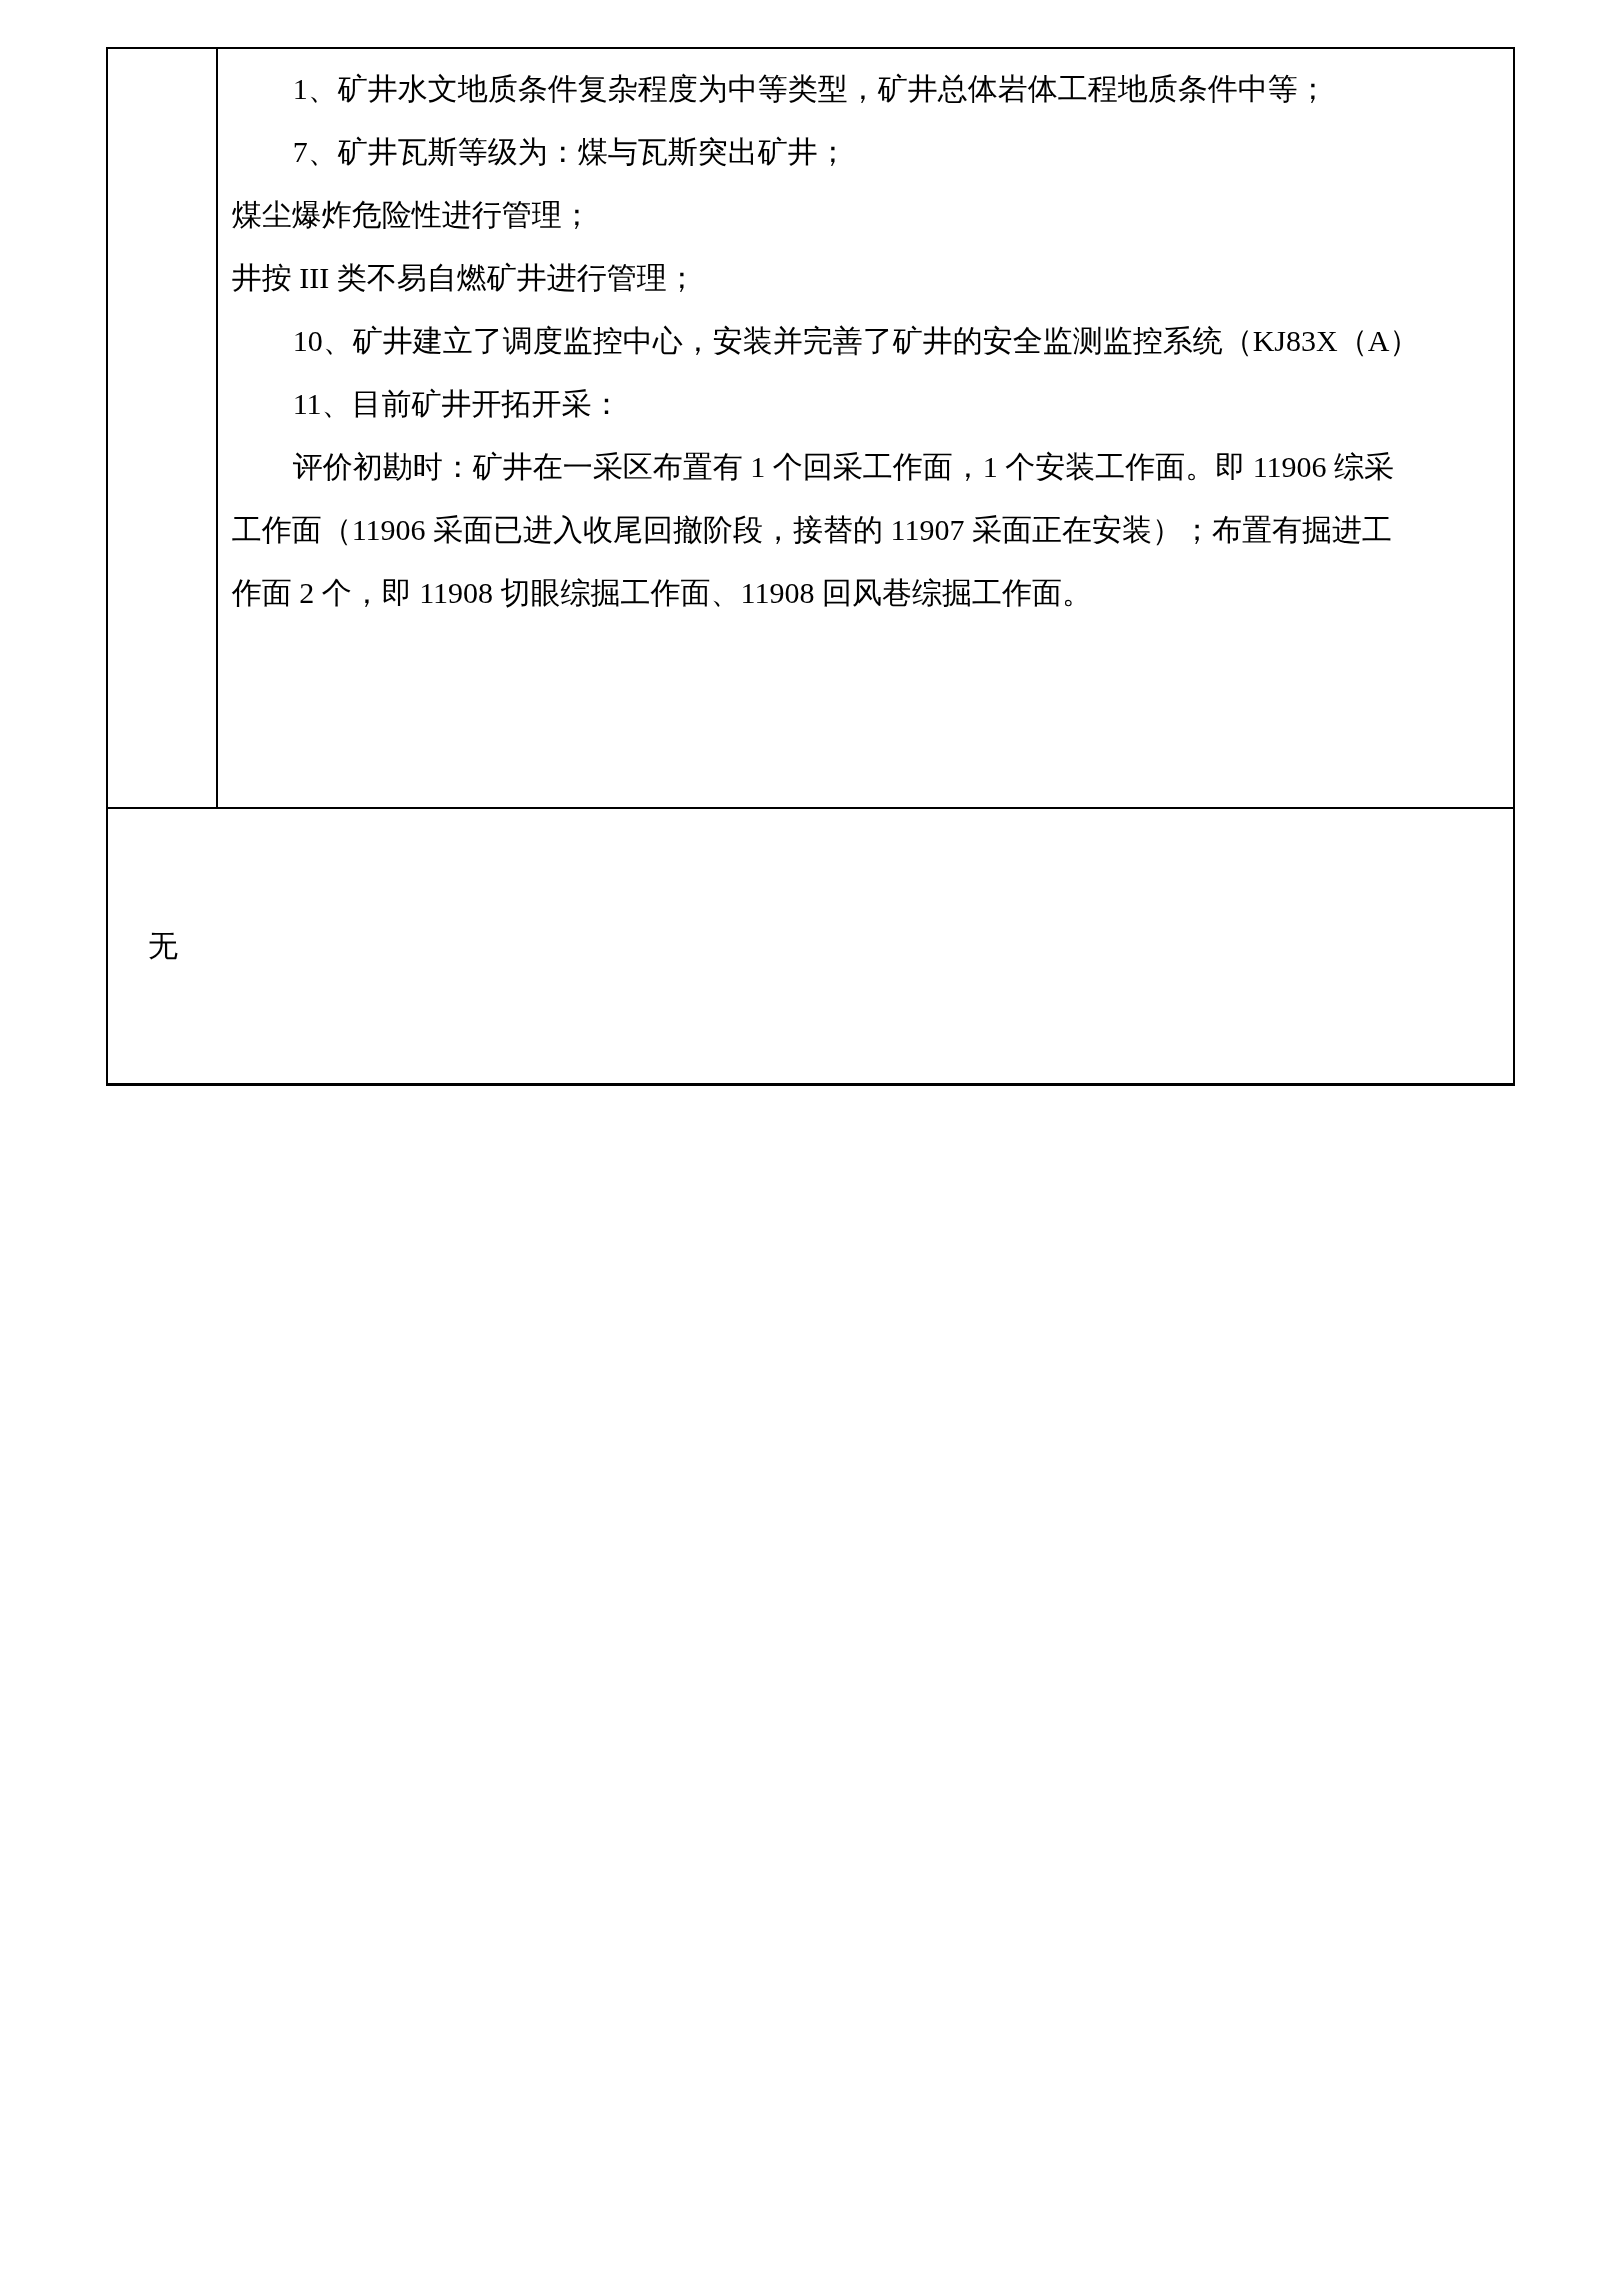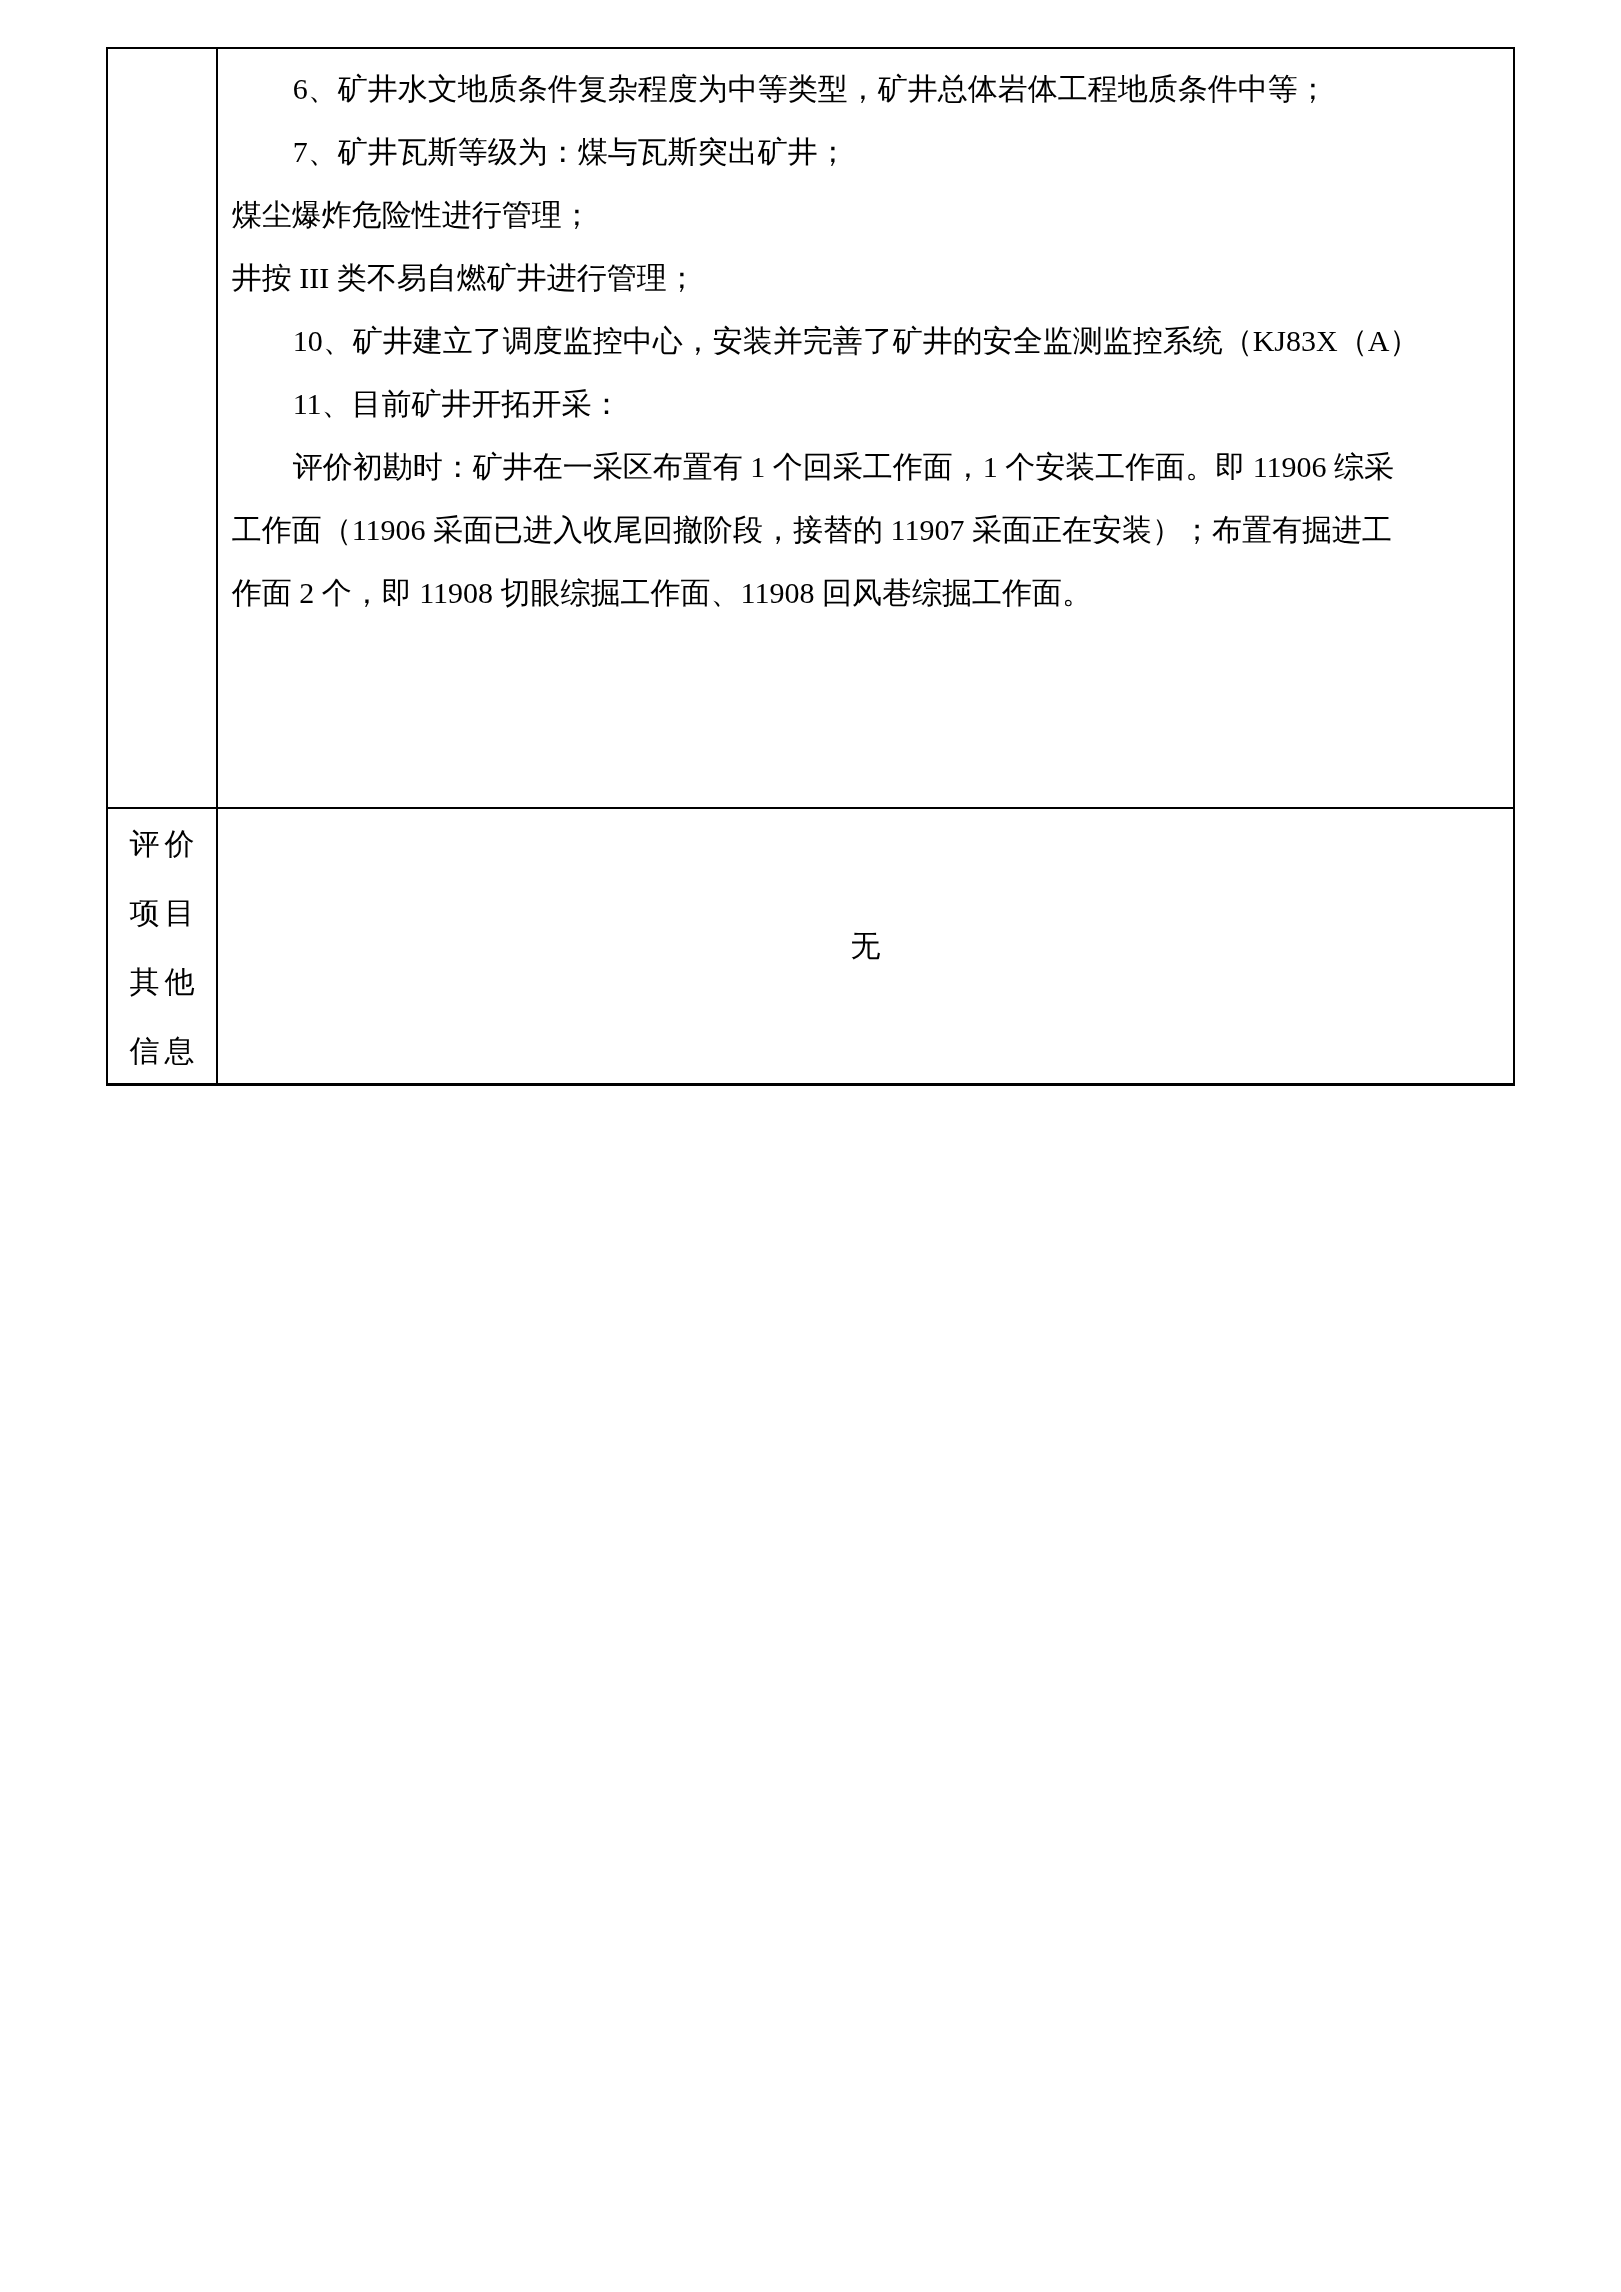--- a/index.html
+++ b/index.html
@@ -65,37 +65,31 @@
 </style>
 </head>
 <body>
 
 <div class="page">
   <div class="doc-table">
 
     <div class="cell left-cell row1"></div>
 
     <div class="cell content-cell row1">
-        <div class="tline indent">6、矿井水文地质条件复杂程度为中等类型，矿井总体岩体工程地质条件中等；</div>
+        <div class="tline indent">1、矿井水文地质条件复杂程度为中等类型，矿井总体岩体工程地质条件中等；</div>
         <div class="tline indent">7、矿井瓦斯等级为：煤与瓦斯突出矿井；</div>
         <div class="tline">煤尘爆炸危险性进行管理；</div>
         <div class="tline">井按 III 类不易自燃矿井进行管理；</div>
         <div class="tline indent">10、矿井建立了调度监控中心，安装并完善了矿井的安全监测监控系统（KJ83X（A）</div>
         <div class="tline indent">11、目前矿井开拓开采：</div>
         <div class="tline indent">评价初勘时：矿井在一采区布置有 1 个回采工作面，1 个安装工作面。即 11906 综采</div>
         <div class="tline">工作面（11906 采面已进入收尾回撤阶段，接替的 11907 采面正在安装）；布置有掘进工</div>
         <div class="tline">作面 2 个，即 11908 切眼综掘工作面、11908 回风巷综掘工作面。</div>
       </div>
 
-    <div class="cell left-cell header-cell">
-        <div class="hline">评价</div>
-        <div class="hline">项目</div>
-        <div class="hline">其他</div>
-        <div class="hline">信息</div>
-      </div>
 
     <div class="cell value-cell">
       <span>无</span>
     </div>
 
   </div>
 </div>
 
 
 </body></html>

